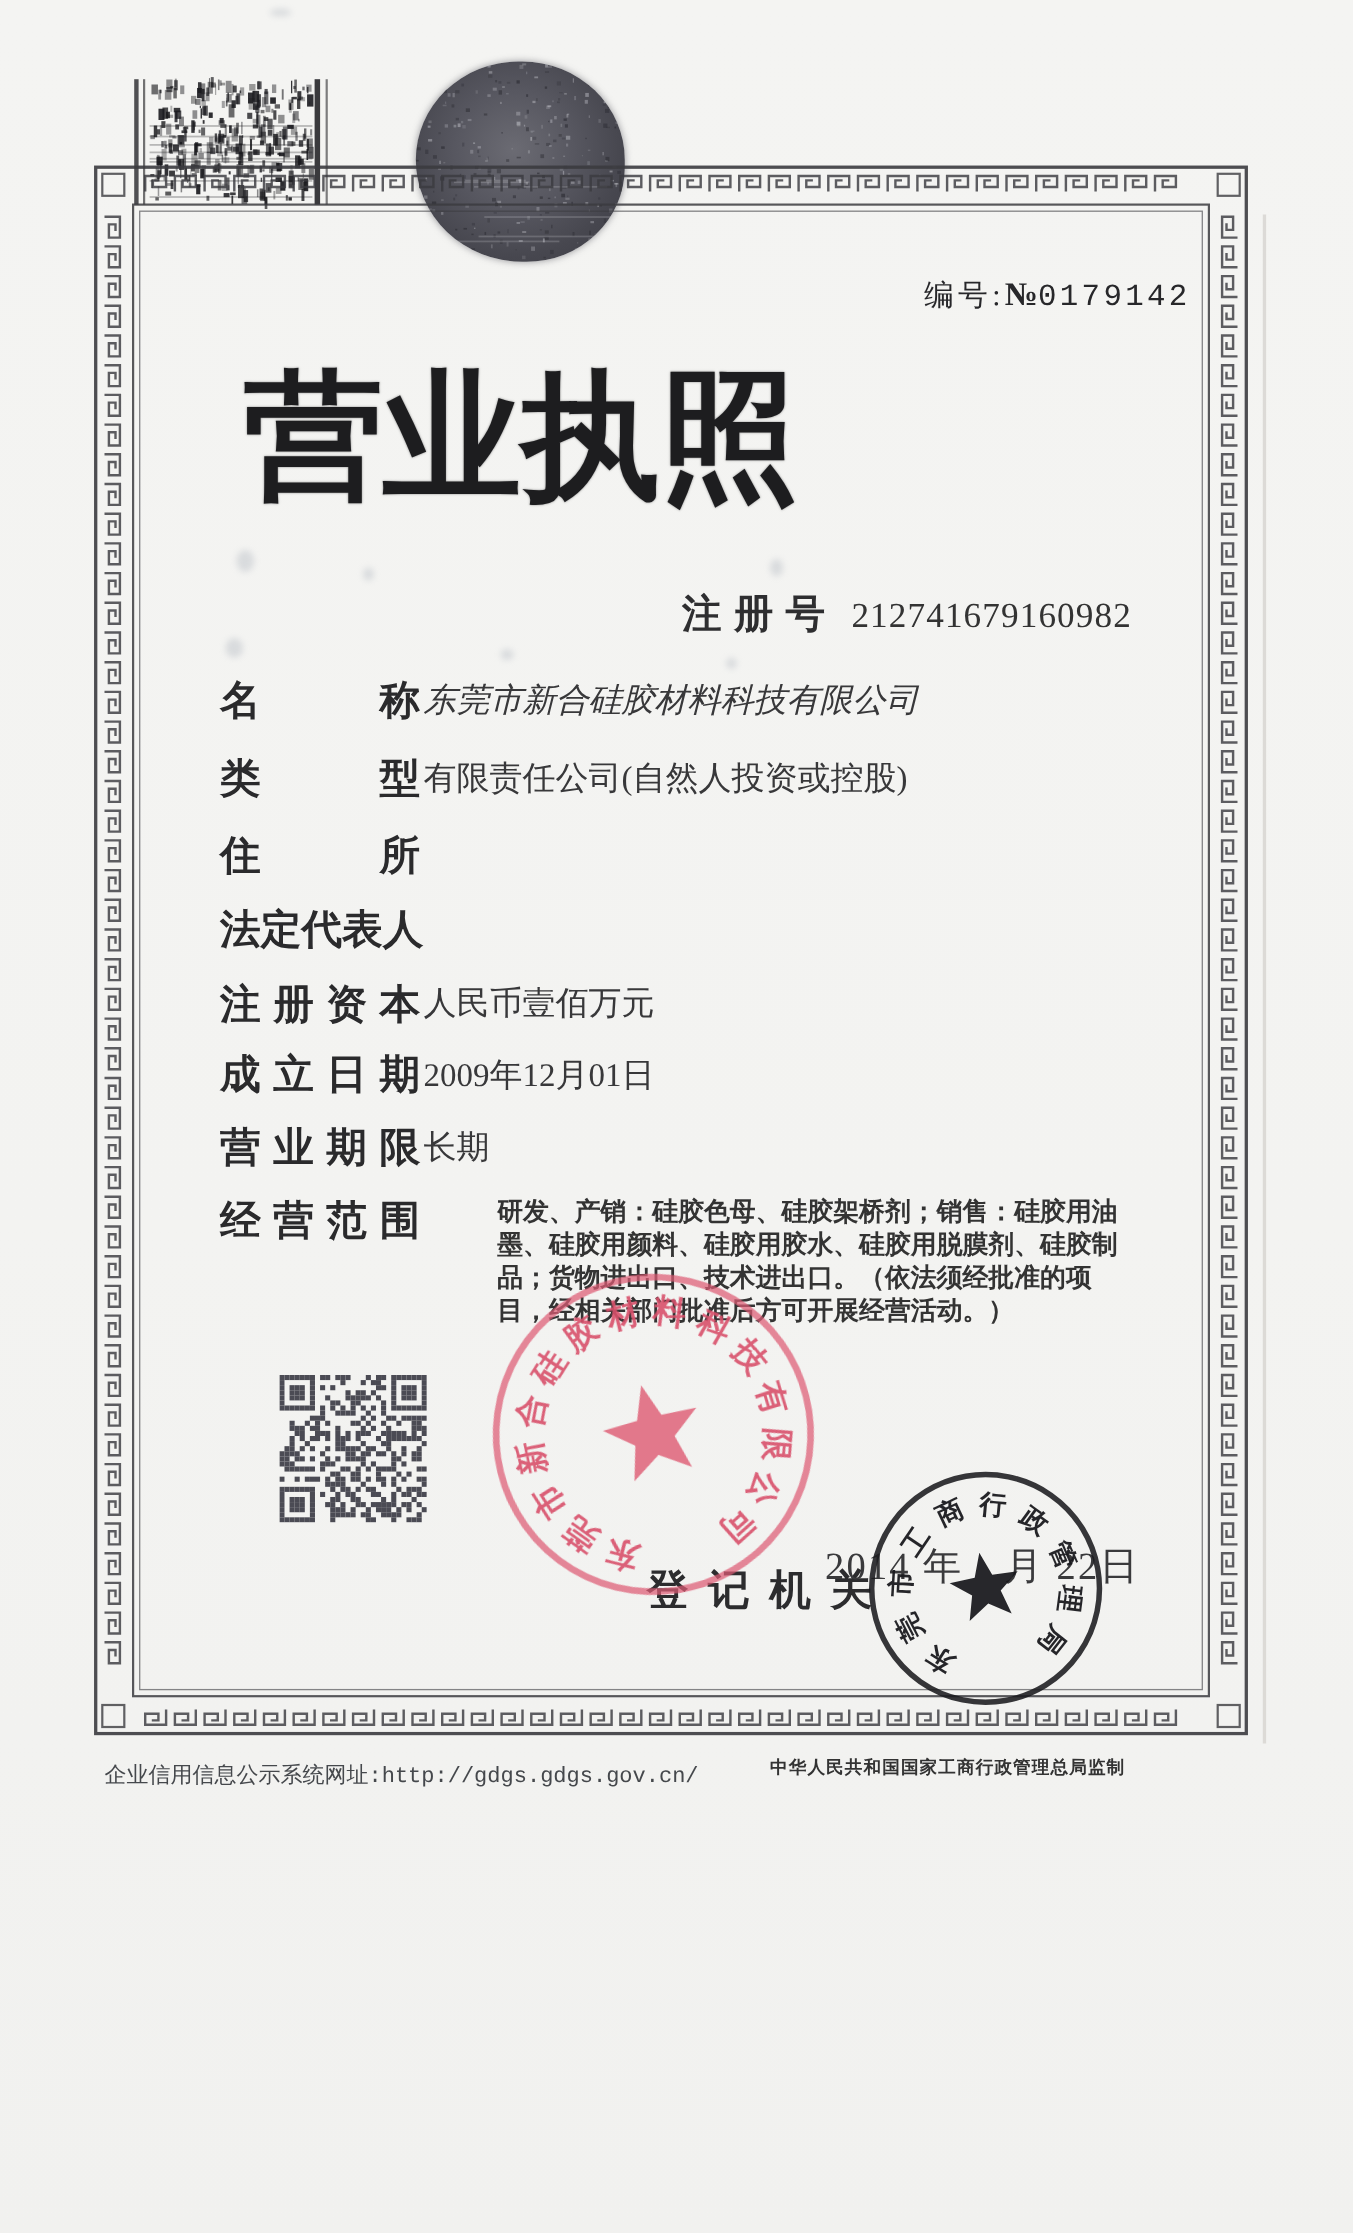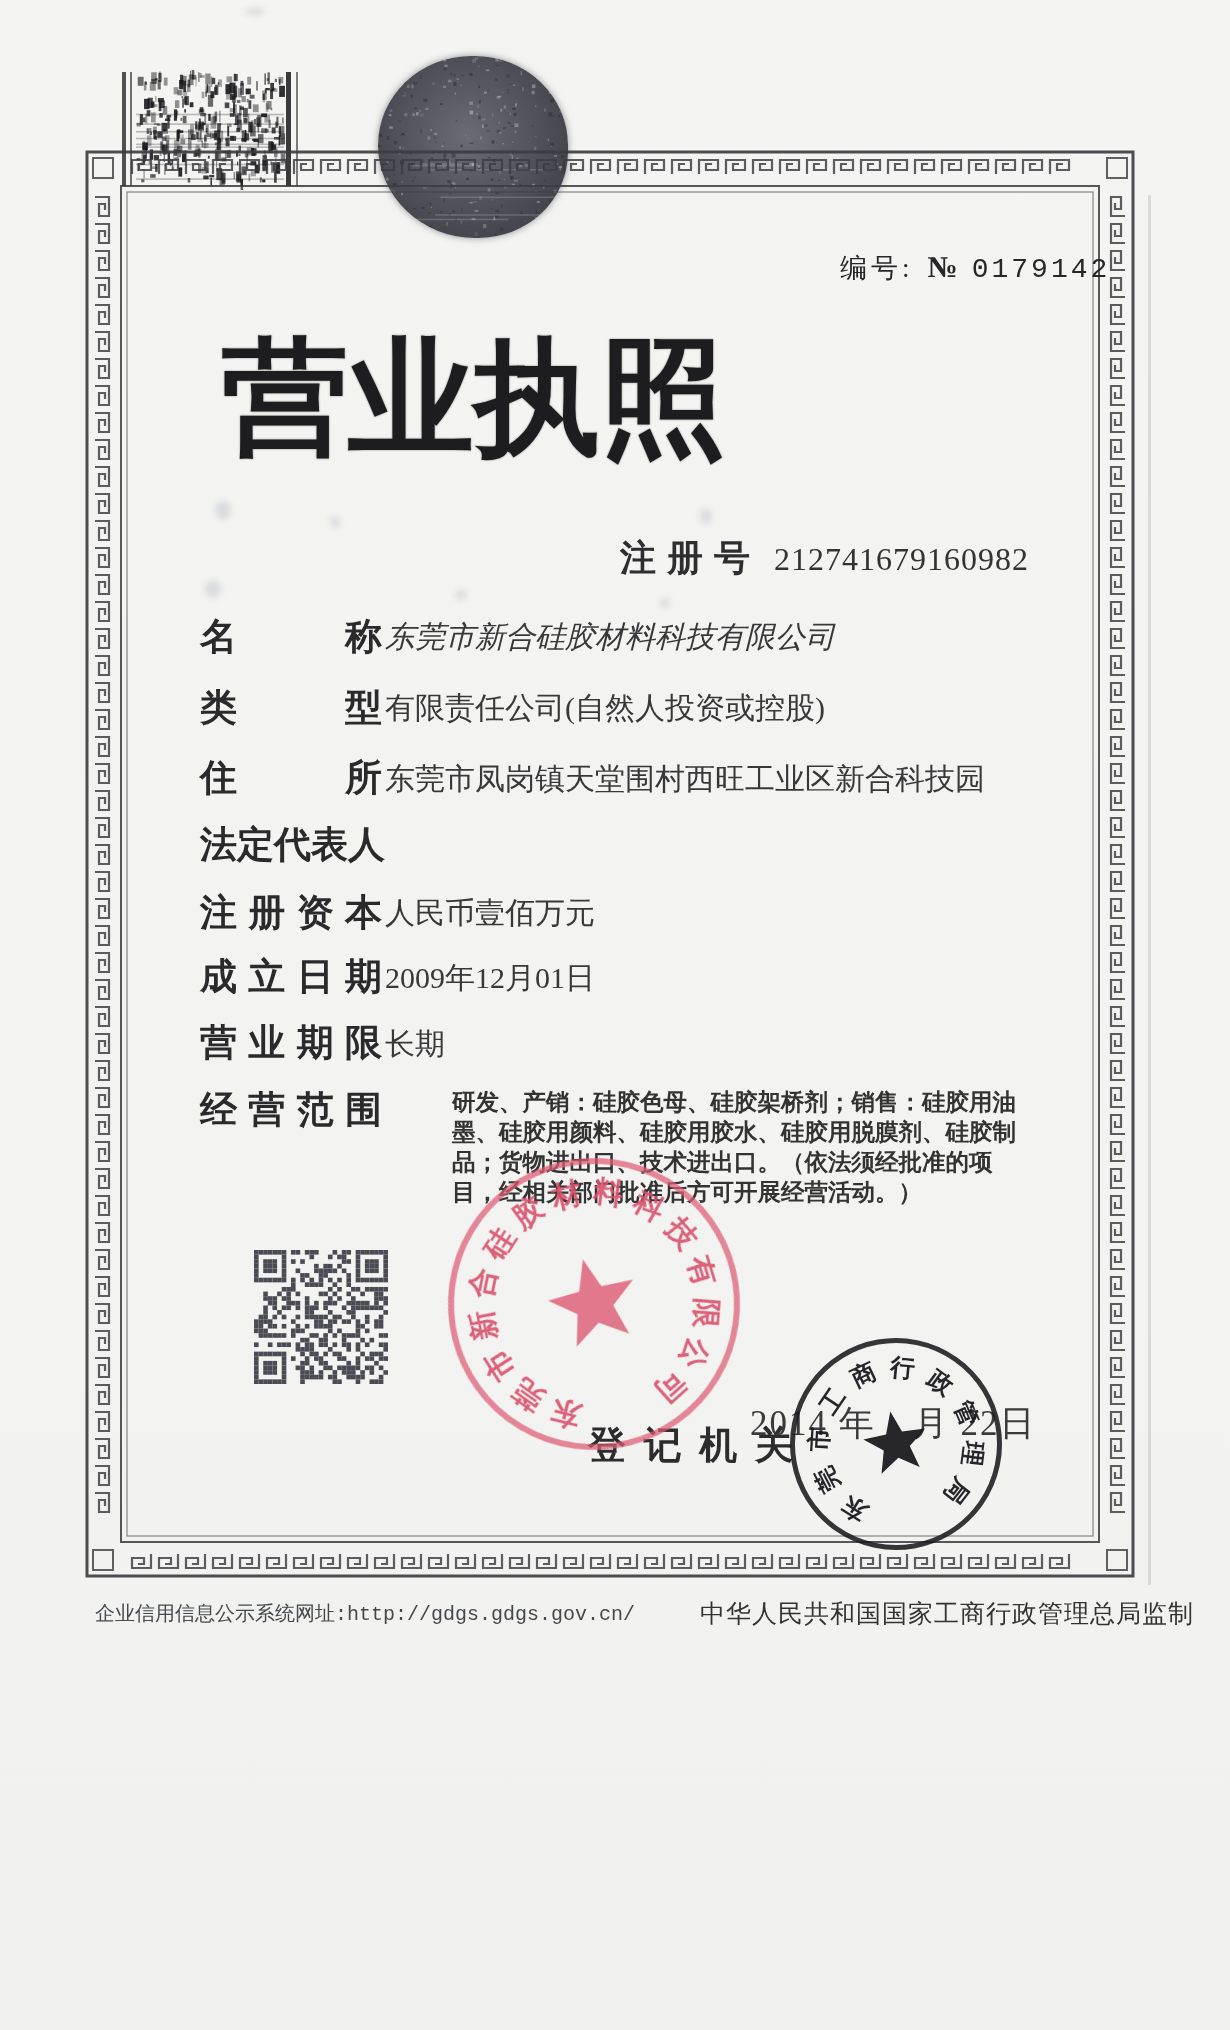--- a/index.html
+++ b/index.html
@@ -11,21 +11,21 @@
   .abs{position:absolute;}
   
   #barcode{left:120px;top:70px;}
   #emblem{left:378px;top:56px;width:190px;height:182px;border-radius:50% 50% 48% 52%;
     background:radial-gradient(circle at 47% 44%,#6b6b73 0%,#575760 38%,#47474f 68%,#3b3b43 100%);
     overflow:hidden;box-shadow:0 0 7px rgba(70,70,78,.55);filter:blur(.4px);}
   #frame{left:85px;top:150px;}
   #shadow-edge{left:1148px;top:195px;width:3px;height:1390px;background:#cfccc8;opacity:.65;}
   .smudge{background:#aeb4bd;filter:blur(3px);border-radius:50%;opacity:.38;}
   
-  #serial{left:840px;top:250px;display:flex;align-items:baseline;gap:14px;color:#27272a;}
+  #serial{left:840px;top:250px;display:flex;align-items:baseline;color:#27272a;}
   #serial .lab{font-size:27px;letter-spacing:4px;}
   #serial .no{font-size:30px;font-weight:700;}
   #serial .num{font-size:28px;letter-spacing:3px;font-family:"Liberation Mono","DejaVu Sans Mono",monospace;}
   
   #title{left:222px;top:330px;width:494px;font-size:126px;font-weight:700;color:#1d1d1f;
     text-shadow:0 0 2px rgba(29,29,31,.55);line-height:1.1;}
   .justify{display:flex;justify-content:space-between;}
   
   #regno{left:620px;top:534px;display:flex;align-items:baseline;}
   #regno .lab{width:130px;font-size:36px;font-weight:700;color:#2e2e30;}
@@ -45,21 +45,21 @@
     border:5px solid rgba(26,26,30,.88);}
   .seal span{position:absolute;font-weight:700;}
   #company-seal span{font-size:30px;color:rgba(216,80,106,.9);}
   #authority-seal span{font-size:24.5px;color:rgba(25,25,29,.95);}
   .seal svg{position:absolute;left:50%;top:50%;transform:translate(-50%,-50%);}
   
   #qr{left:254px;top:1250px;z-index:2;}
   
   #footer-left{left:95px;top:1600px;font-size:20px;color:#45484c;
     font-family:"Liberation Mono","DejaVu Sans Mono",monospace;}
-  #footer-right{left:700px;top:1597px;font-size:25px;font-weight:400;letter-spacing:1px;color:#333;text-align:center;}
+  #footer-right{left:700px;top:1597px;font-size:16px;font-weight:700;letter-spacing:1px;color:#333;text-align:center;}
 </style>
 </head>
 <body>
 
 <div id="stage">
 
   <svg id="barcode" class="abs" width="190" height="120">
       <rect x="2" y="2" width="4" height="114" fill="#19191d" opacity="0.75"></rect>
       <rect x="10" y="2" width="2" height="114" fill="#19191d" opacity="0.6"></rect>
       <rect x="17.70889396034181" y="6.815408333204687" width="5.88453816389665" height="8.990287057124078" fill="#19191d" opacity="0.623296066490002"></rect>
@@ -943,21 +943,20 @@
       <div class="fvalue" style="top: 618px; font-style: italic;">东莞市新合硅胶材料科技有限公司</div>
       <div class="flabel justify" style="top: 683px;">
         <span>类</span>
         <span>型</span>
       </div>
       <div class="fvalue" style="top: 689px;">有限责任公司(自然人投资或控股)</div>
       <div class="flabel justify" style="top: 753px;">
         <span>住</span>
         <span>所</span>
       </div>
-      <div class="fvalue" style="top: 760px;">东莞市凤岗镇天堂围村西旺工业区新合科技园</div>
       <div class="flabel justify" style="top: 820px;">
         <span>法</span>
         <span>定</span>
         <span>代</span>
         <span>表</span>
         <span>人</span>
       </div>
       <div class="flabel justify" style="top: 888px;">
         <span>注</span>
         <span>册</span>

